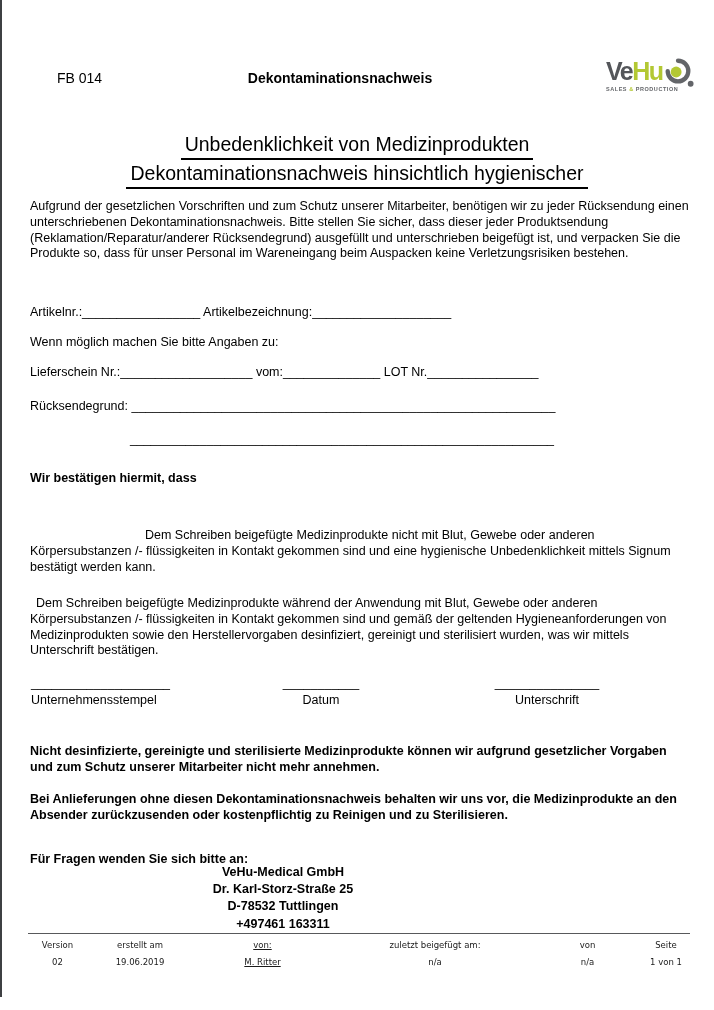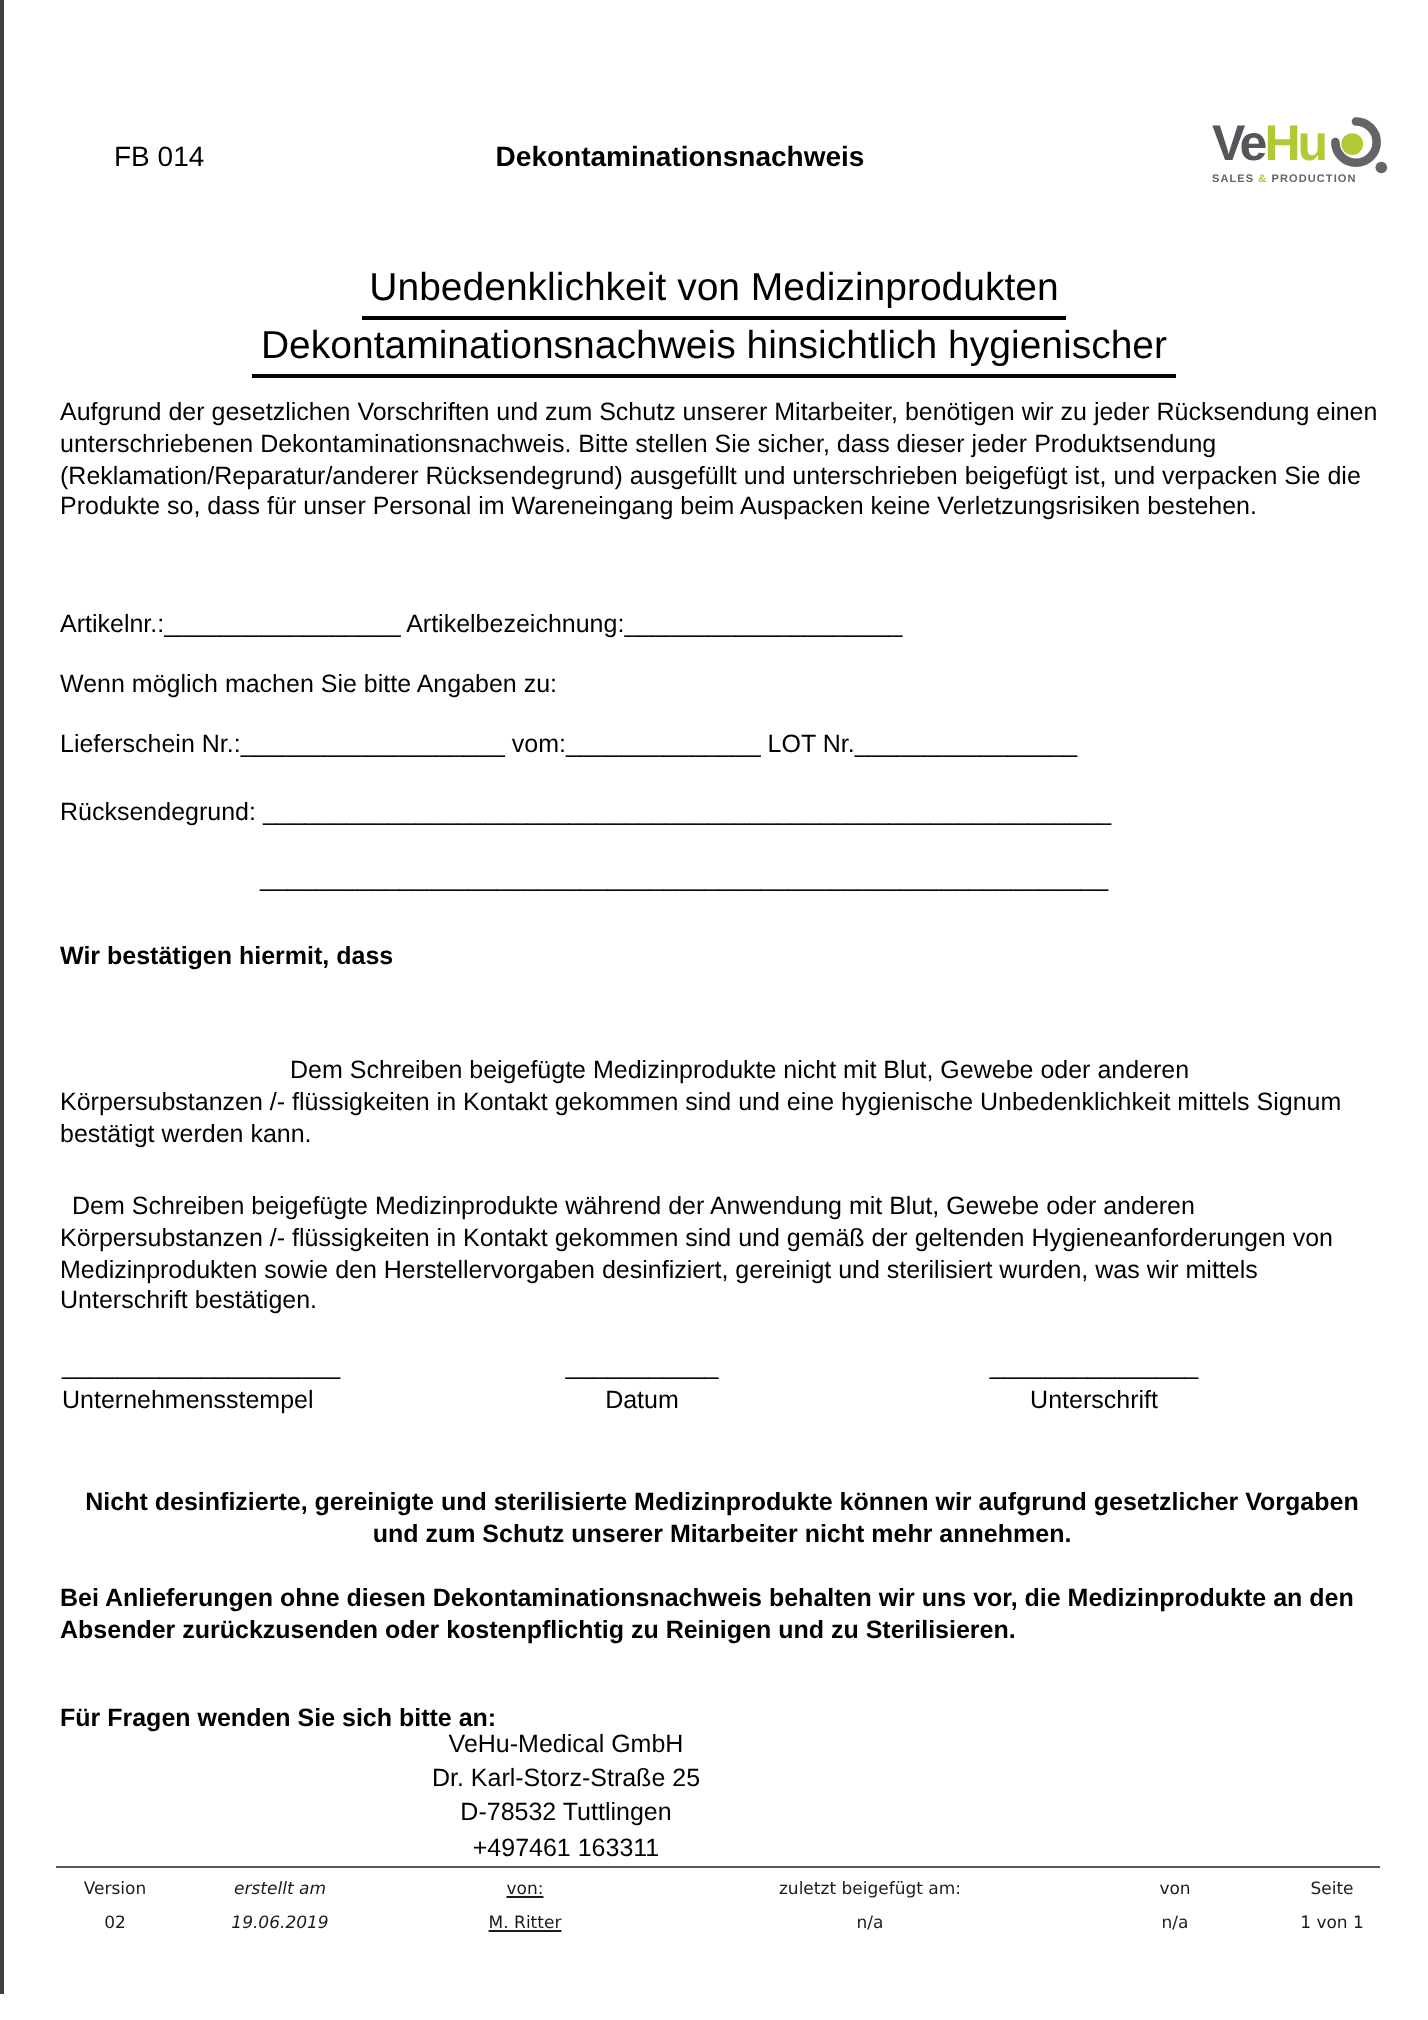--- a/index.html
+++ b/index.html
@@ -41,30 +41,30 @@
   .formline { position: absolute; left: 30px; font-size: 12.5px; line-height: 15px; white-space: nowrap; }
   .formline span { white-space: pre; }
 
   
   .sig-col { position: absolute; top: 0; font-size: 12.5px; line-height: 15px; }
   .sig-line { white-space: pre; }
   .sig-label { margin-top: 2px; }
   .sig-center { text-align: center; }
 
   
-  .contact-block { position: absolute; top: 864px; left: 0; width: 566px; text-align: center; font-size: 12.5px; font-weight: normal; line-height: 17.2px; }
+  .contact-block { position: absolute; top: 864px; left: 0; width: 566px; text-align: center; font-size: 12.5px; font-weight: bold; line-height: 17.2px; }
 
   
   .footer-rule { position: absolute; top: 933px; left: 28px; width: 662px; height: 0; border-top: 1px solid #58595b; }
   .footer { position: absolute; top: 940px; left: 0; width: 714px; height: 34px; font-family: "DejaVu Sans", sans-serif; font-size: 8.5px; line-height: 10px; color: #1a1a1a; }
   .fcell { position: absolute; text-align: center; }
   .f-h { top: 0; }
   .f-v { top: 17px; }
   .fc1 { left: 30px;  width: 55px; }
-  .fc2 { left: 85px;  width: 110px; font-style: italic; }
+  .fc2 { left: 85px;  width: 110px; }
   .fc3 { left: 195px; width: 135px; text-decoration: underline; }
   .fc4 { left: 330px; width: 210px; }
   .fc5 { left: 540px; width: 95px; }
   .fc6 { left: 635px; width: 62px; }
 </style>
 </head>
 <body>
 
 <div class="page">
   <div class="page-edge"></div>
@@ -124,21 +124,21 @@
     <div class="sig-col sig-center" style="left:282px; width:78px;">
       <div class="sig-line">___________</div>
       <div class="sig-label">Datum</div>
     </div>
     <div class="sig-col sig-center" style="left:492px; width:110px;">
       <div class="sig-line">_______________</div>
       <div class="sig-label">Unterschrift</div>
     </div>
   </div>
 
-  <div class="body-text bold" style="top:744px;text-align:center;">Nicht desinfizierte, gereinigte und sterilisierte Medizinprodukte können wir aufgrund gesetzlicher Vorgaben und zum Schutz unserer Mitarbeiter nicht mehr annehmen.</div>
+  <div class="body-text bold" style="top:744px;">Nicht desinfizierte, gereinigte und sterilisierte Medizinprodukte können wir aufgrund gesetzlicher Vorgaben und zum Schutz unserer Mitarbeiter nicht mehr annehmen.</div>
   <div class="body-text bold" style="top:792px;">Bei Anlieferungen ohne diesen Dekontaminationsnachweis behalten wir uns vor, die Medizinprodukte an den Absender zurückzusenden oder kostenpflichtig zu Reinigen und zu Sterilisieren.</div>
 
   <div class="body-text bold" style="top:852px;">Für Fragen wenden Sie sich bitte an:</div>
   <div class="contact-block">
     <div>VeHu-Medical GmbH</div>
     <div>Dr. Karl-Storz-Straße 25</div>
     <div>D-78532 Tuttlingen</div>
     <div>+497461 163311</div>
   </div>
 

